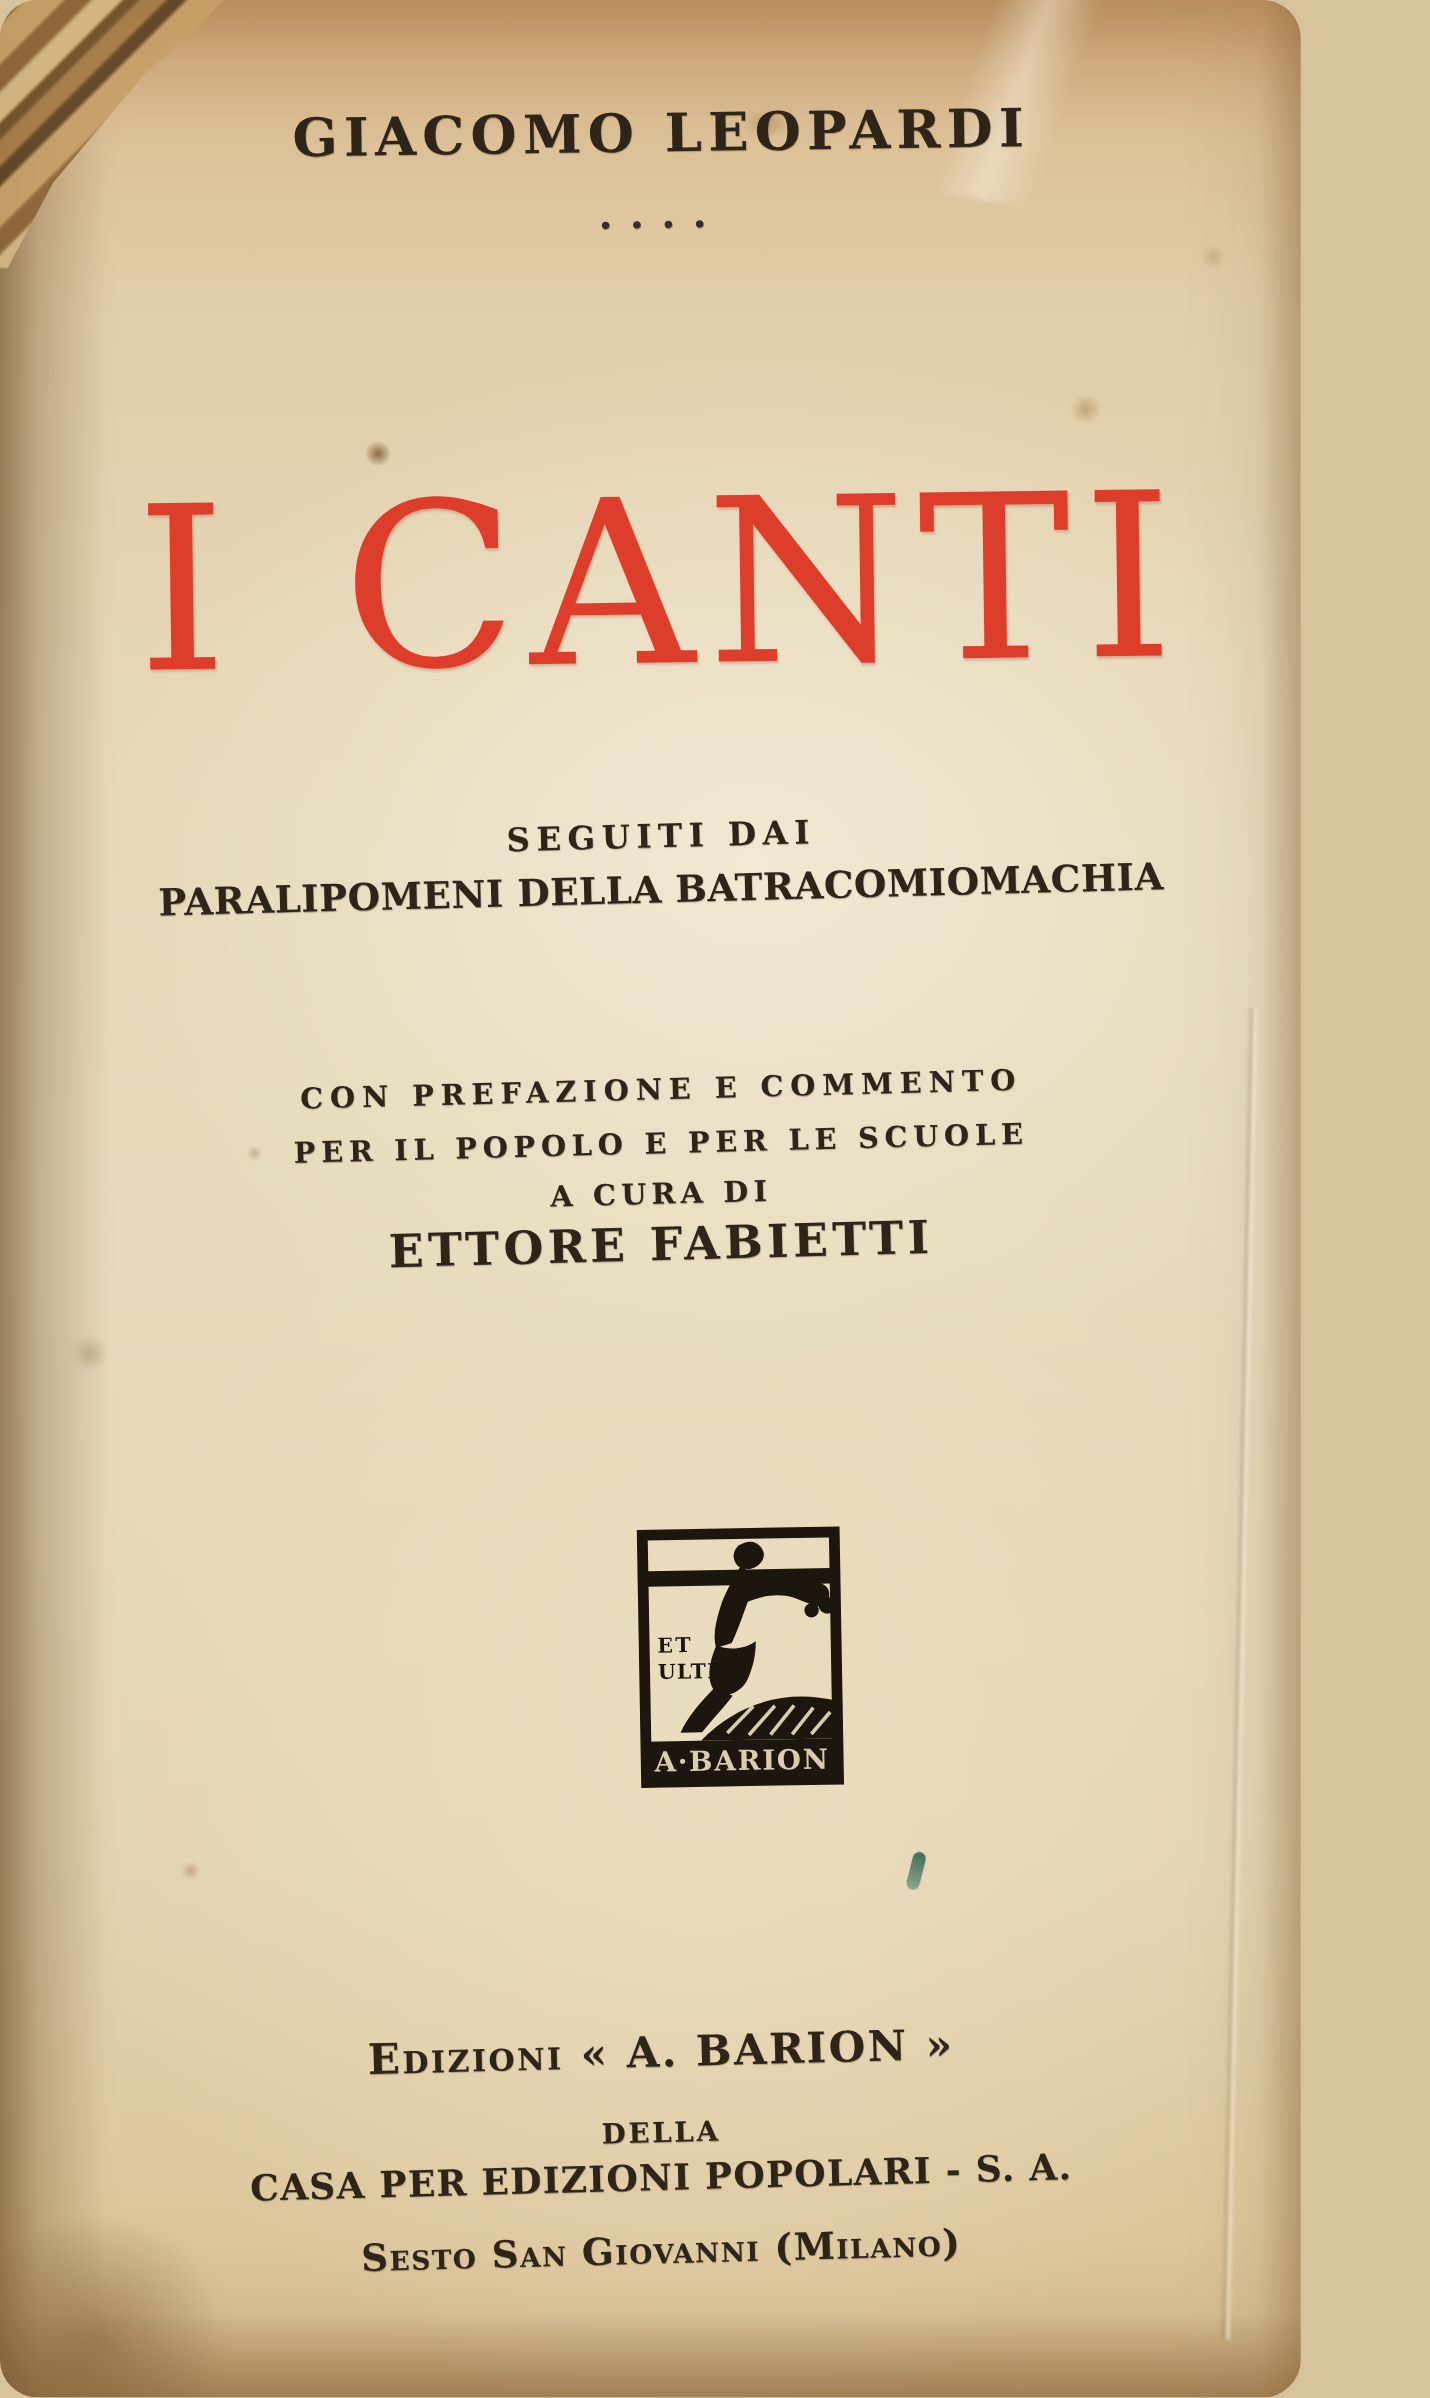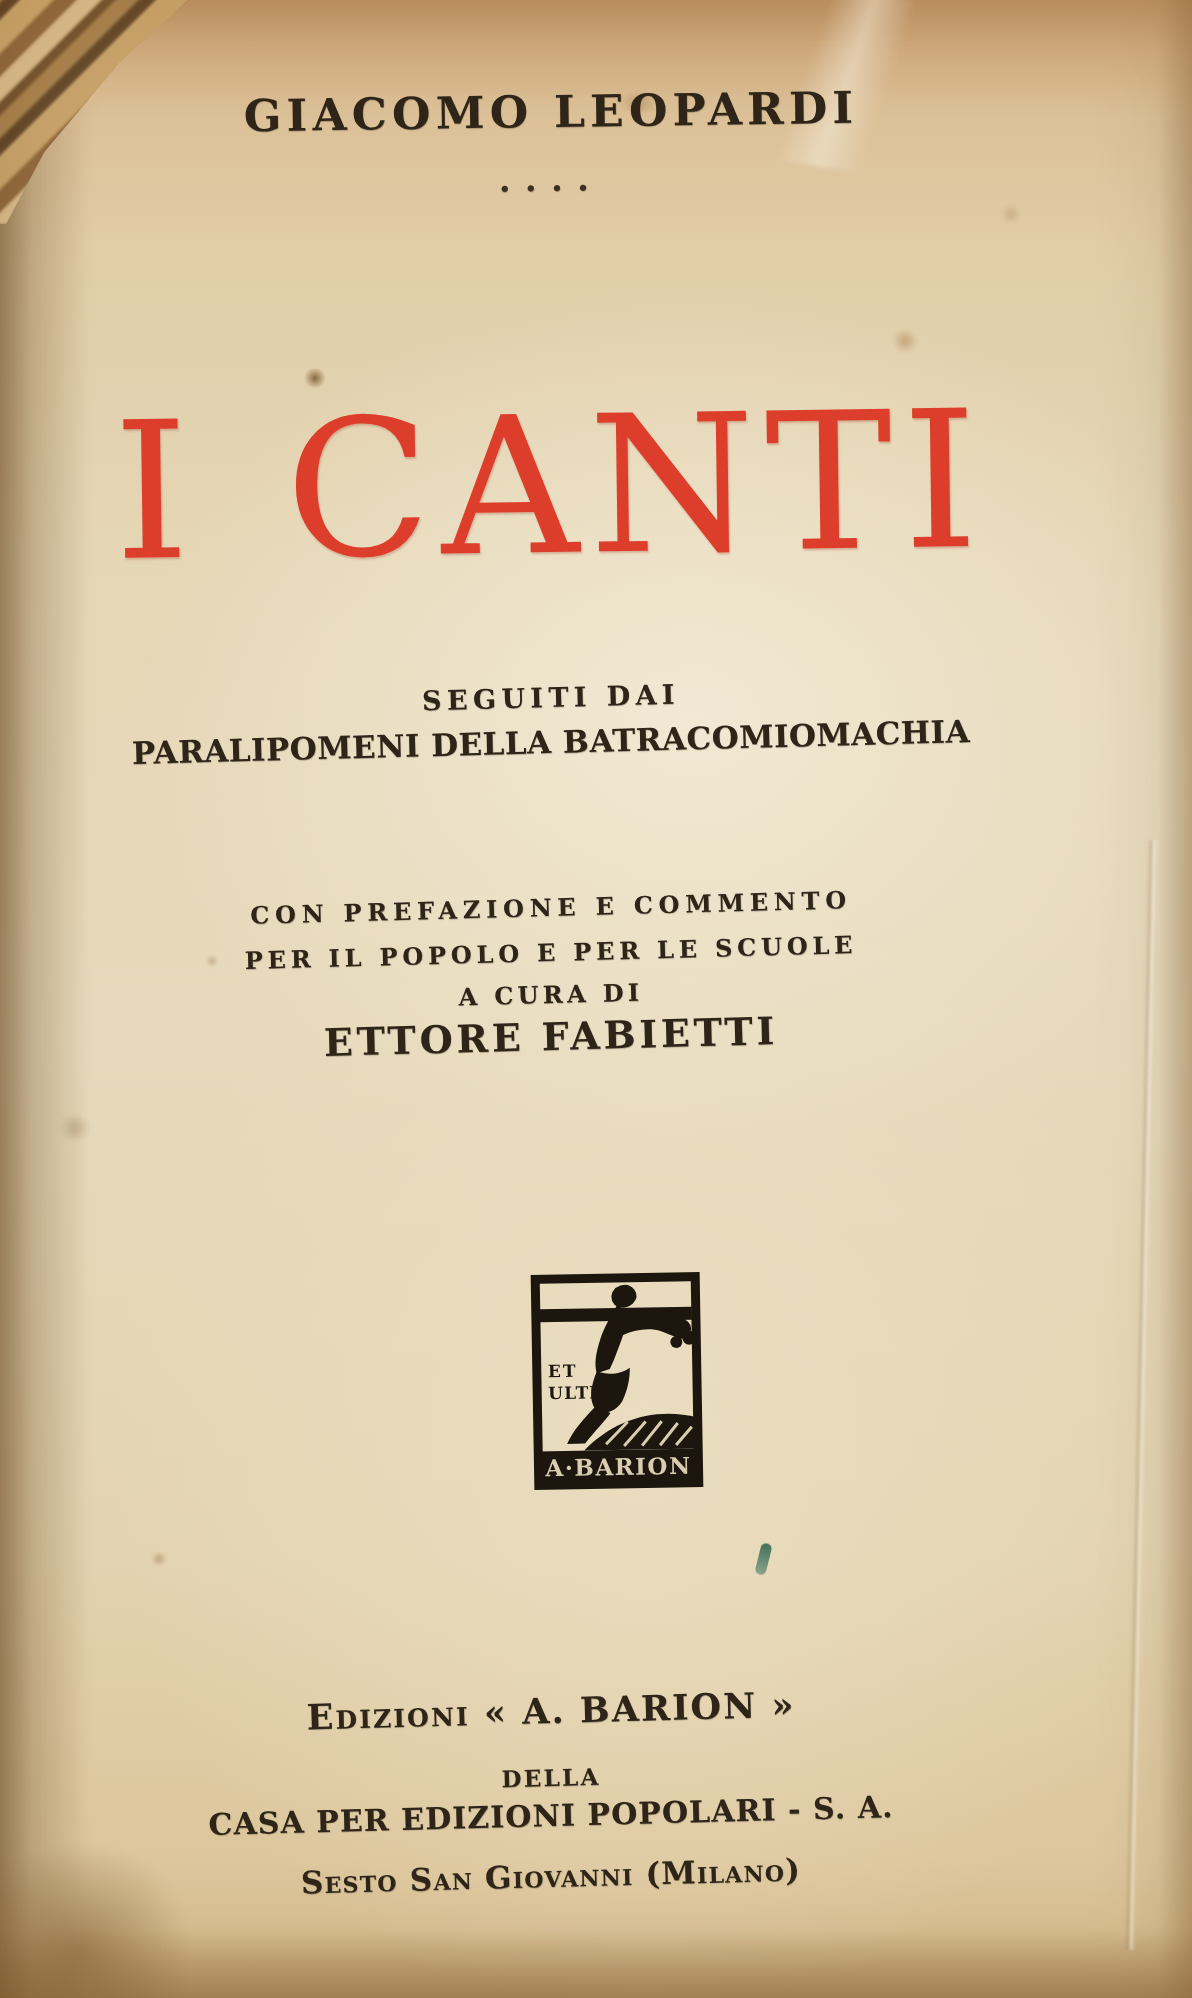--- a/index.html
+++ b/index.html
@@ -2,26 +2,27 @@
 <html><head>
 <meta charset="utf-8">
 <style>
   html,body{margin:0;padding:0;}
   body{
     width:1192px;height:1998px;overflow:hidden;
     font-family:"DejaVu Serif","Liberation Serif",serif;
     background:#d8c49c;
   }
   .paper{
-    position:relative;width:1192px;height:1998px;overflow:hidden;
+    position:relative;width:1084px;height:1998px;overflow:hidden;
     background:
       radial-gradient(ellipse 900px 700px at 58% 36%, rgba(242,234,214,.95) 0%, rgba(242,234,214,0) 62%),
       radial-gradient(ellipse 820px 900px at 54% 72%, rgba(235,223,194,.85) 0%, rgba(235,223,194,0) 65%),
       linear-gradient(180deg,#d4ae82 0%,#dbbf96 5%,#e1cea9 13%,#e5d6b5 28%,#e7dabc 52%,#e3d3b0 78%,#dcc69c 93%,#d2b586 100%);
     box-shadow: inset 0 0 90px rgba(95,65,30,.28);
+    border-radius: 32px;
   }
   .edge{position:absolute;pointer-events:none;}
   .edge-left{left:0;top:0;bottom:0;width:90px;
     background:linear-gradient(90deg,rgba(105,70,32,.55) 0%,rgba(115,80,40,.25) 35%,rgba(115,80,40,0) 100%);}
   .edge-top{left:0;top:0;right:0;height:120px;
     background:linear-gradient(180deg,rgba(170,115,60,.40) 0%,rgba(185,135,80,.18) 45%,rgba(185,135,80,0) 100%);}
   .edge-bottom{left:0;bottom:0;right:0;height:70px;
     background:linear-gradient(0deg,rgba(120,82,40,.45) 0%,rgba(130,90,45,0) 100%);}
   .edge-right{right:0;top:0;bottom:0;width:34px;
     background:linear-gradient(270deg,rgba(140,100,55,.35) 0%,rgba(140,100,55,0) 100%);}

